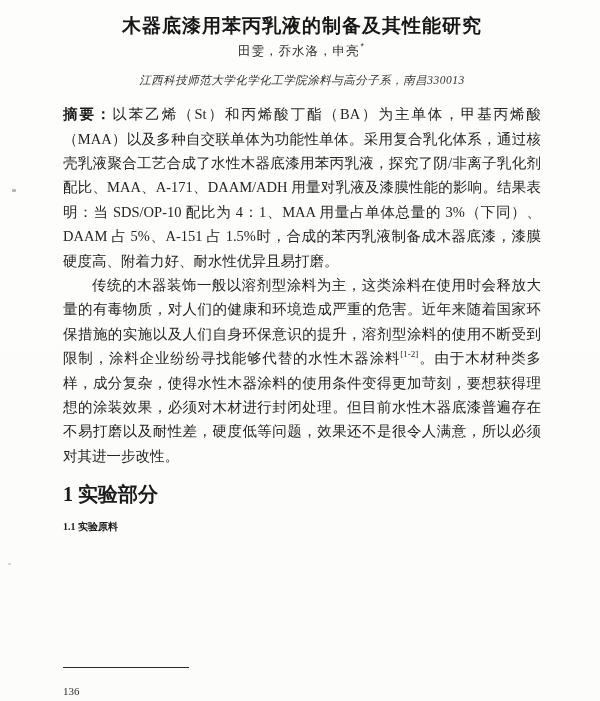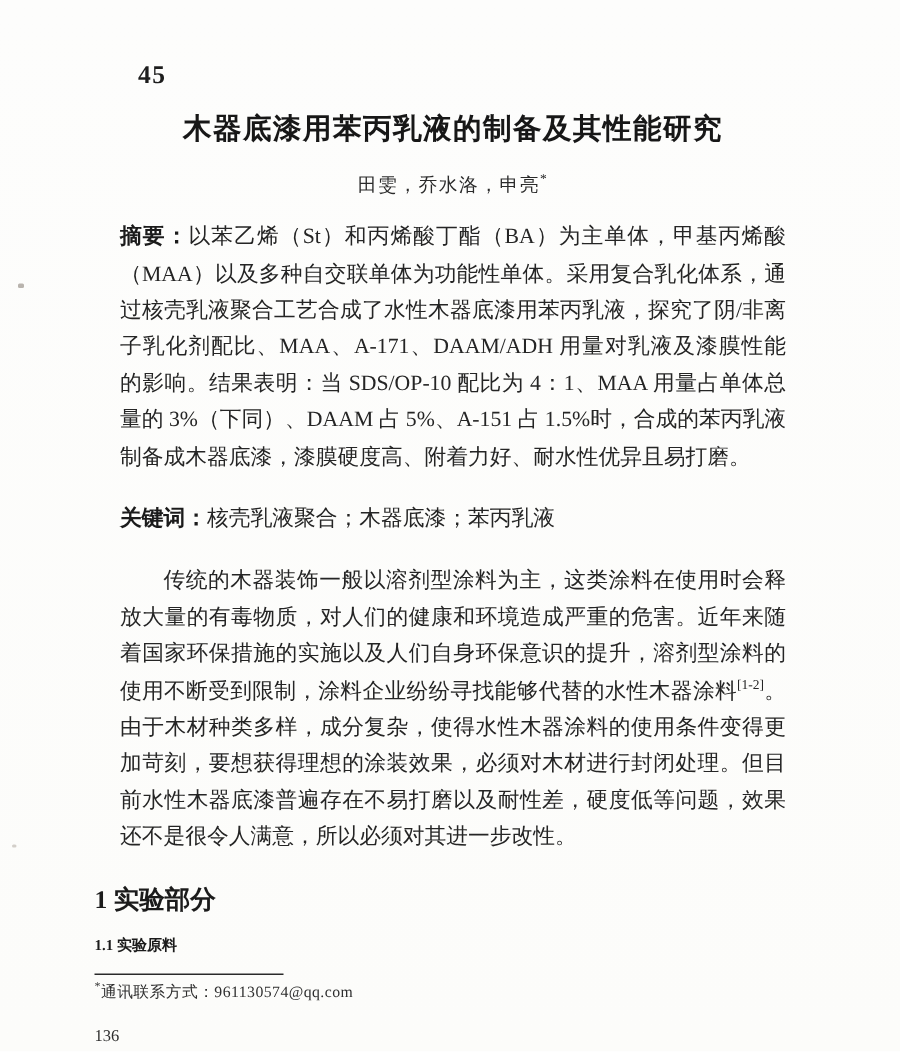--- a/index.html
+++ b/index.html
@@ -27,40 +27,41 @@
   }
   .title {
     margin: 13px 0 0 0;
     text-align: center;
     font-size: 19px;
     font-weight: bold;
     color: #171717;
     letter-spacing: 1px;
   }
   .authors {
-    margin-top: 15px;
+    margin-top: 4px;
     text-align: center;
     font-size: 12.5px;
     color: #2b2b2b;
     letter-spacing: 1px;
+    font-family: Liberation Mono, monospace;
   }
   .authors sup {
     font-size: 9px;
     vertical-align: super;
   }
   .affiliation {
     margin-top: 13px;
     text-align: center;
     font-size: 11.5px;
     font-style: italic;
     color: #333333;
     letter-spacing: 0.5px;
   }
   .abstract, .keywords, .body-para, .materials-para {
-    margin: 17px;
+    margin: 0;
     font-size: 14.5px;
     line-height: 24.4px;
     text-align: justify;
     color: #252525;
   }
   .abstract {
     margin-top: 14px;
   }
   .abstract b, .keywords b {
     font-weight: bold;
@@ -69,21 +70,21 @@
   .body-para {
     text-indent: 2em;
   }
   .body-para sup, .cite-ref {
     font-size: 9px;
     vertical-align: super;
     line-height: 0;
   }
   .sec-h1 {
     margin: 13px 0 0 0;
-    font-size: 17px;
+    font-size: 20px;
     font-weight: bold;
     color: #1b1b1b;
   }
   .sec-h2 {
     margin: 12px 0 0 0;
     font-size: 10px;
     font-weight: bold;
     color: #1b1b1b;
   }
   .footnote-area {
@@ -132,37 +133,35 @@
   }
 </style>
 </head>
 <body>
 
 <div class="page">
 
   <div class="speck-1"></div>
   <div class="speck-2"></div>
 
-  <div class="pagenum">45</div>
 
   <h1 class="title">木器底漆用苯丙乳液的制备及其性能研究</h1>
 
   <div class="authors"><span>田雯，乔水洛，申亮</span><sup>*</sup></div>
 
+  <div class="affiliation">江西科技师范大学化学化工学院涂料与高分子系，南昌330013</div>
 
   <p class="abstract"><b>摘要：</b><span>以苯乙烯（St）和丙烯酸丁酯（BA）为主单体，甲基丙烯酸（MAA）以及多种自交联单体为功能性单体。采用复合乳化体系，通过核壳乳液聚合工艺合成了水性木器底漆用苯丙乳液，探究了阴/非离子乳化剂配比、MAA、A-171、DAAM/ADH 用量对乳液及漆膜性能的影响。结果表明：当 SDS/OP-10 配比为 4：1、MAA 用量占单体总量的 3%（下同）、DAAM 占 5%、A-151 占 1.5%时，合成的苯丙乳液制备成木器底漆，漆膜硬度高、附着力好、耐水性优异且易打磨。</span></p>
 
-  <p class="keywords"><b>关键词：</b><span>核壳乳液聚合；木器底漆；苯丙乳液</span></p>
 
   <p class="body-para"><span>传统的木器装饰一般以溶剂型涂料为主，这类涂料在使用时会释放大量的有毒物质，对人们的健康和环境造成严重的危害。近年来随着国家环保措施的实施以及人们自身环保意识的提升，溶剂型涂料的使用不断受到限制，涂料企业纷纷寻找能够代替的水性木器涂料</span><sup class="cite-ref">[1-2]</sup><span>。由于木材种类多样，成分复杂，使得水性木器涂料的使用条件变得更加苛刻，要想获得理想的涂装效果，必须对木材进行封闭处理。但目前水性木器底漆普遍存在不易打磨以及耐性差，硬度低等问题，效果还不是很令人满意，所以必须对其进一步改性。</span></p>
 
 
   <h2 class="sec-h1">1 实验部分</h2>
 
   <h3 class="sec-h2">1.1 实验原料</h3>
 
   <div class="footnote-area">
     <div class="footnote-rule"></div>
-    <div class="footnote"><sup>*</sup><span>通讯联系方式：961130574@qq.com</span></div>
     <div class="folio">136</div>
   </div>
 
 </div>
 
 </body></html>

